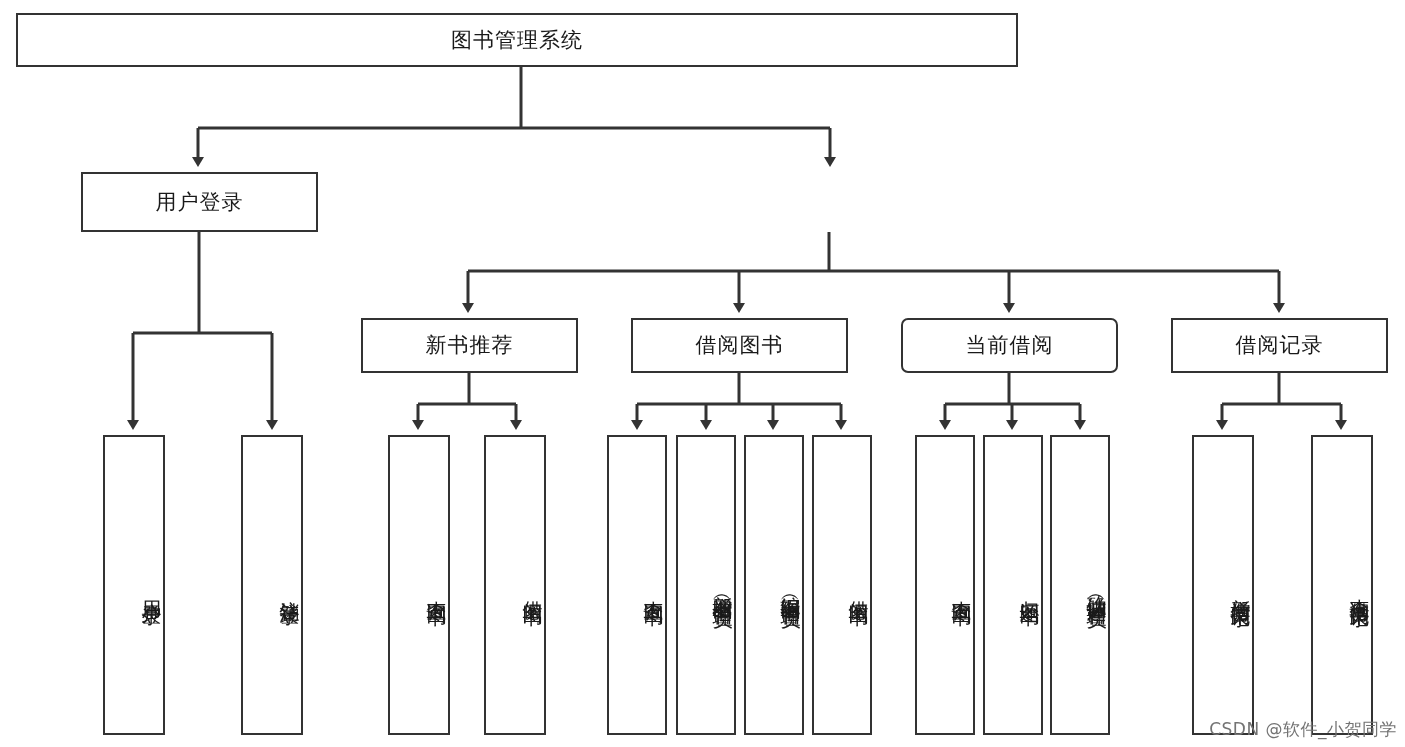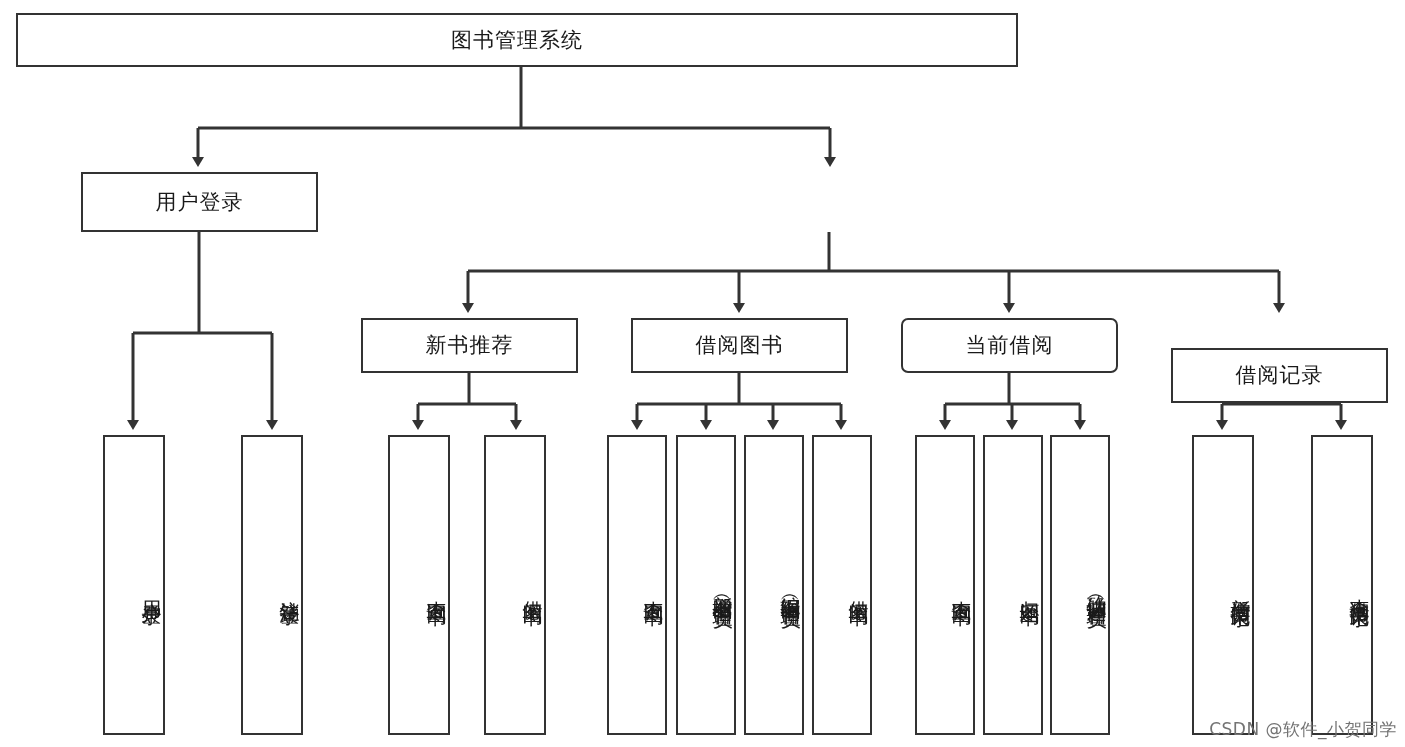--- a/index.html
+++ b/index.html
@@ -127,21 +127,21 @@
 
   <div class="node horiz" style="left: 361px; top: 318px; width: 217px; height: 55px;">
     <span class="label">新书推荐</span>
   </div>
   <div class="node horiz" style="left: 631px; top: 318px; width: 217px; height: 55px;">
     <span class="label">借阅图书</span>
   </div>
   <div class="node horiz" style="left: 901px; top: 318px; width: 217px; height: 55px; border-radius: 7px;">
     <span class="label">当前借阅</span>
   </div>
-  <div class="node horiz" style="left: 1171px; top: 318px; width: 217px; height: 55px; margin-top: 30px;">
+  <div class="node horiz" style="left: 1171px; top: 318px; width: 217px; height: 55px;">
     <span class="label">借阅记录</span>
   </div>
 
   <div class="node vert" style="left: 103px; top: 435px; width: 62px; height: 300px;">
     <span class="label">用户登录</span>
   </div>
   <div class="node vert" style="left: 241px; top: 435px; width: 62px; height: 300px;">
     <span class="label">注销登录</span>
   </div>
   <div class="node vert" style="left: 388px; top: 435px; width: 62px; height: 300px;">

